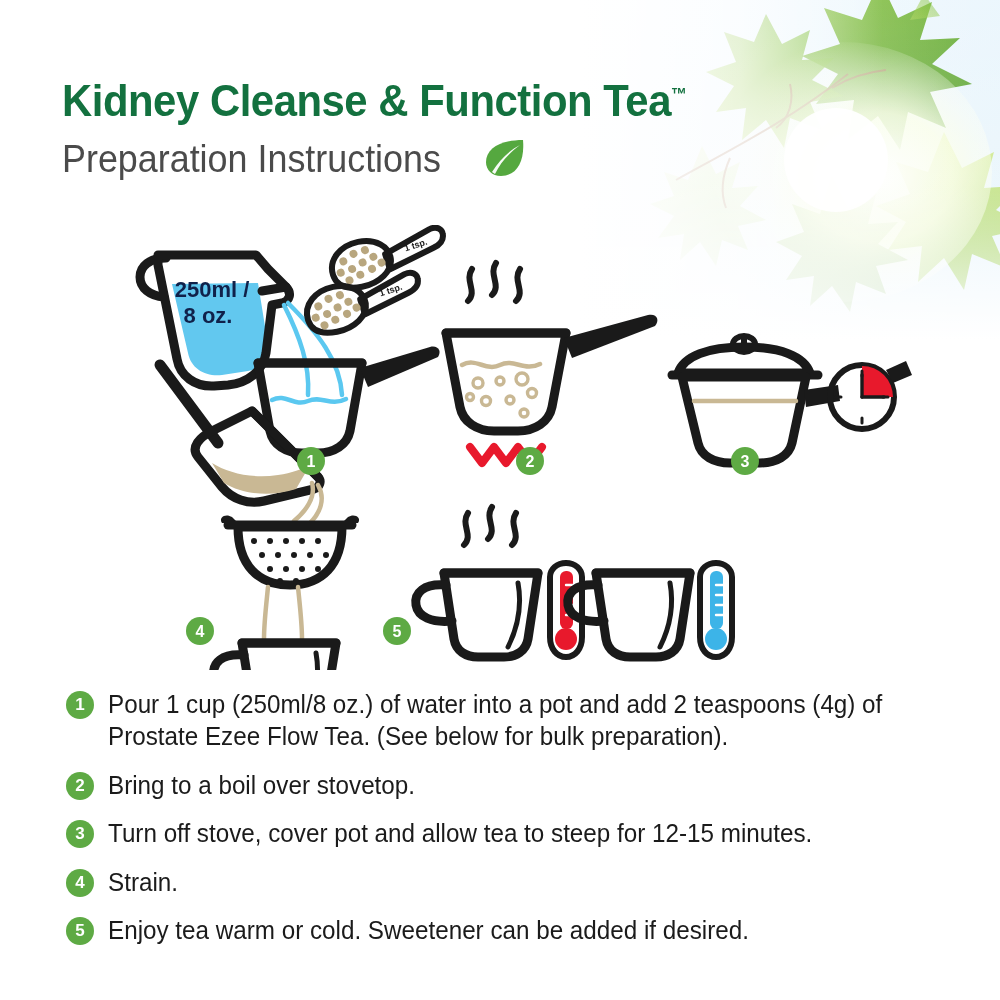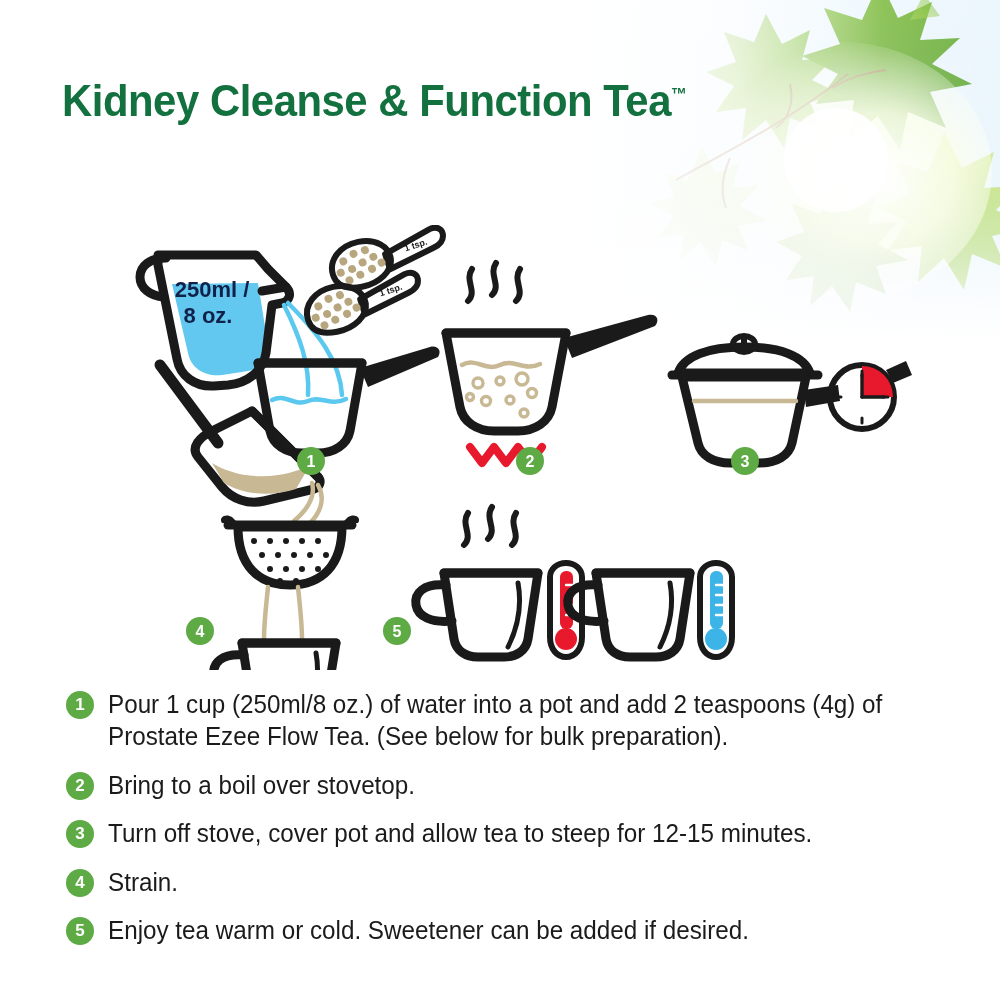--- a/index.html
+++ b/index.html
@@ -177,20 +177,27 @@
 
   <ellipse cx="262" cy="172" rx="150" ry="130" fill="url(#sunGlow)"></ellipse>
   <circle cx="256" cy="160" r="52" fill="#ffffff" opacity="0.95"></circle>
 
   <rect x="0" y="0" width="420" height="340" fill="url(#fadeLeft)"></rect>
   <rect x="0" y="0" width="420" height="340" fill="url(#fadeBottom)"></rect>
 </svg>
 
 <div id="header">
   <div id="title"><span>Kidney Cleanse &amp; Function Tea</span><span id="title-tm">™</span></div>
+  <div id="subtitle-row">
+    <div id="subtitle">Preparation Instructions</div>
+    <svg id="leaf-badge" width="46" height="42" viewBox="0 0 46 42">
+      <path d="M41 3 C18 3 4 12 4 25 C4 33 10 39 19 39 C34 39 43 25 41 3 Z" fill="#55a83f"></path>
+      <path d="M10 35 C18 22 28 13 38 8 C27 16 18 26 13 37 Z" fill="#ffffff" opacity="0.95"></path>
+    </svg>
+  </div>
 </div>
 
 <svg id="diagram" viewBox="0 0 1000 445">
   <defs>
     <style>
       .ink { fill:none; stroke:#1a1a1a; stroke-width:9; stroke-linecap:round; stroke-linejoin:round; }
       .inkthin { fill:none; stroke:#1a1a1a; stroke-width:6; stroke-linecap:round; stroke-linejoin:round; }
       .water { fill:none; stroke:#5bc8f0; stroke-width:4.5; stroke-linecap:round; }
       .tea { fill:none; stroke:#c9b894; stroke-width:4.5; stroke-linecap:round; }
       .flame { fill:none; stroke:#e8192c; stroke-width:8; stroke-linecap:round; stroke-linejoin:round; }

